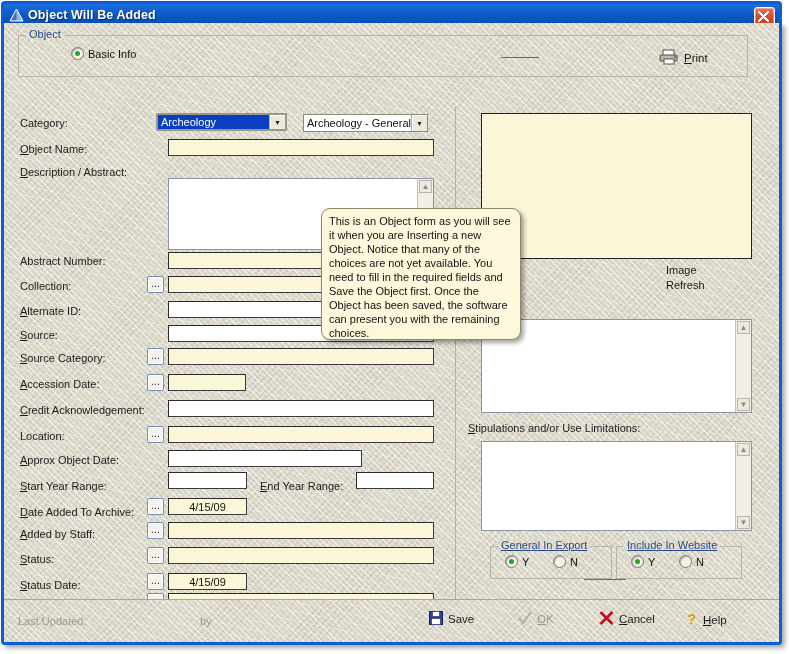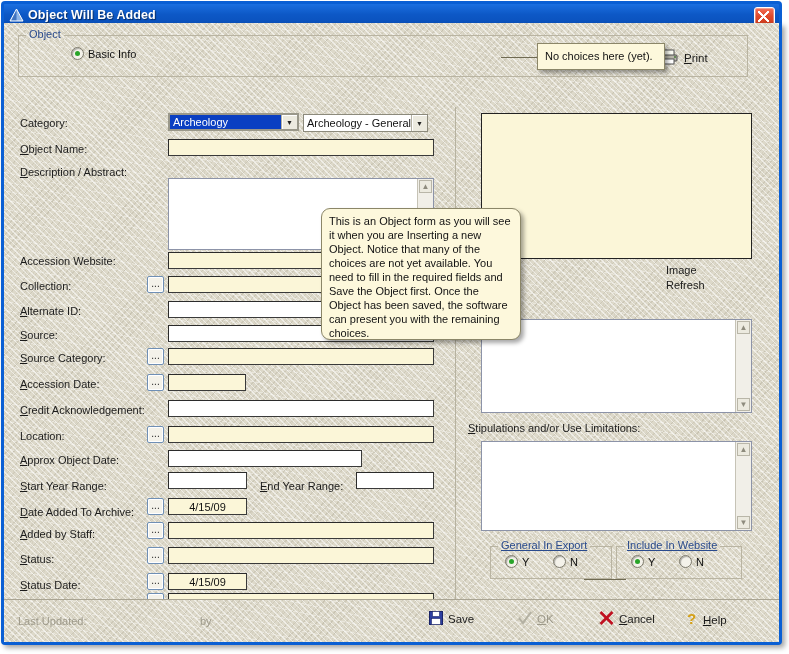--- a/index.html
+++ b/index.html
@@ -185,40 +185,40 @@
           <rect x="4" y="1" width="11" height="6" fill="#fdfdf4" stroke="#555" stroke-width="1"></rect>
           <rect x="1" y="6" width="17" height="6" rx="1" fill="#b9b6aa" stroke="#4c4c4c" stroke-width="1"></rect>
           <rect x="5" y="10" width="10" height="5" fill="#ffffff" stroke="#555" stroke-width="1"></rect>
           <circle cx="16" cy="8" r="1" fill="#4a7a3a"></circle>
         </svg>
       </span>
       <span class="bl"><u>P</u>rint</span>
     </div>
 
     <span class="flabel" style="left:16px;top:94px;">Category:</span>
-    <div class="combo sel" style="left:164px;top:90px;width:131px;align-items:flex-end;">
+    <div class="combo sel" style="left:152px;top:90px;width:131px;align-items:flex-end;">
       <span class="cval">Archeology</span>
       <span class="arrow">▼</span>
     </div>
     <div class="combo" style="left:299px;top:91px;width:125px;">
       <span class="cval">Archeology - General</span>
       <span class="arrow">▼</span>
     </div>
 
     <span class="flabel" style="left:16px;top:120px;"><u>O</u>bject Name:</span>
     <input class="inp req" style="left: 164px; top: 116px; width: 266px; height: 17px;" readonly="" value="">
 
     <span class="flabel" style="left:16px;top:143px;"><u>D</u>escription / Abstract:</span>
     <div class="textarea" style="left:164px;top:155px;width:266px;height:72px;">
       <div class="ta-scroll">
         <div class="ta-arrow up">▲</div>
       </div>
     </div>
 
-    <span class="flabel" style="left:16px;top:232px;">Accession Website:</span>
+    <span class="flabel" style="left:16px;top:232px;">Abstract Number:</span>
     <input class="inp req" style="left: 164px; top: 229px; width: 266px; height: 17px;" readonly="" value="">
 
     <span class="flabel" style="left:16px;top:257px;">Collection:</span>
     <div class="ellbtn" style="left:143px;top:253px;">...</div>
     <input class="inp req" style="left: 164px; top: 253px; width: 266px; height: 17px;" readonly="" value="">
 
     <span class="flabel" style="left:16px;top:282px;"><u>A</u>lternate ID:</span>
     <input class="inp" style="left: 164px; top: 278px; width: 266px; height: 17px;" readonly="" value="">
 
     <span class="flabel" style="left:16px;top:306px;"><u>S</u>ource:</span>
@@ -307,21 +307,20 @@
         <span class="dot"></span>
         <span class="rl">Y</span>
       </div>
       <div class="radio" style="position:absolute;left:62px;top:8px;">
         <span class="dot"></span>
         <span class="rl">N</span>
       </div>
     </div>
 
     <div class="leader" style="left:497px;top:34px;width:38px;"></div>
-    <div class="callout" style="left:533px;top:20px;width:128px;height:27px;">No choices here (yet).</div>
 
     <div class="callout round" style="left:317px;top:185px;width:200px;height:132px;">This is an Object form as you will see it when you are Inserting a new Object. Notice that many of the choices are not yet available. You need to fill in the required fields and Save the Object first. Once the Object has been saved, the software can present you with the remaining choices.</div>
 
     <div class="leader" style="left:580px;top:556px;width:42px;"></div>
 
     <div id="sep"></div>
     <div id="bottombar" class="texture">
       <span class="grey" style="left:14px;top:15px;">Last Updated:</span>
       <span class="grey" style="left:196px;top:15px;">by</span>
 

